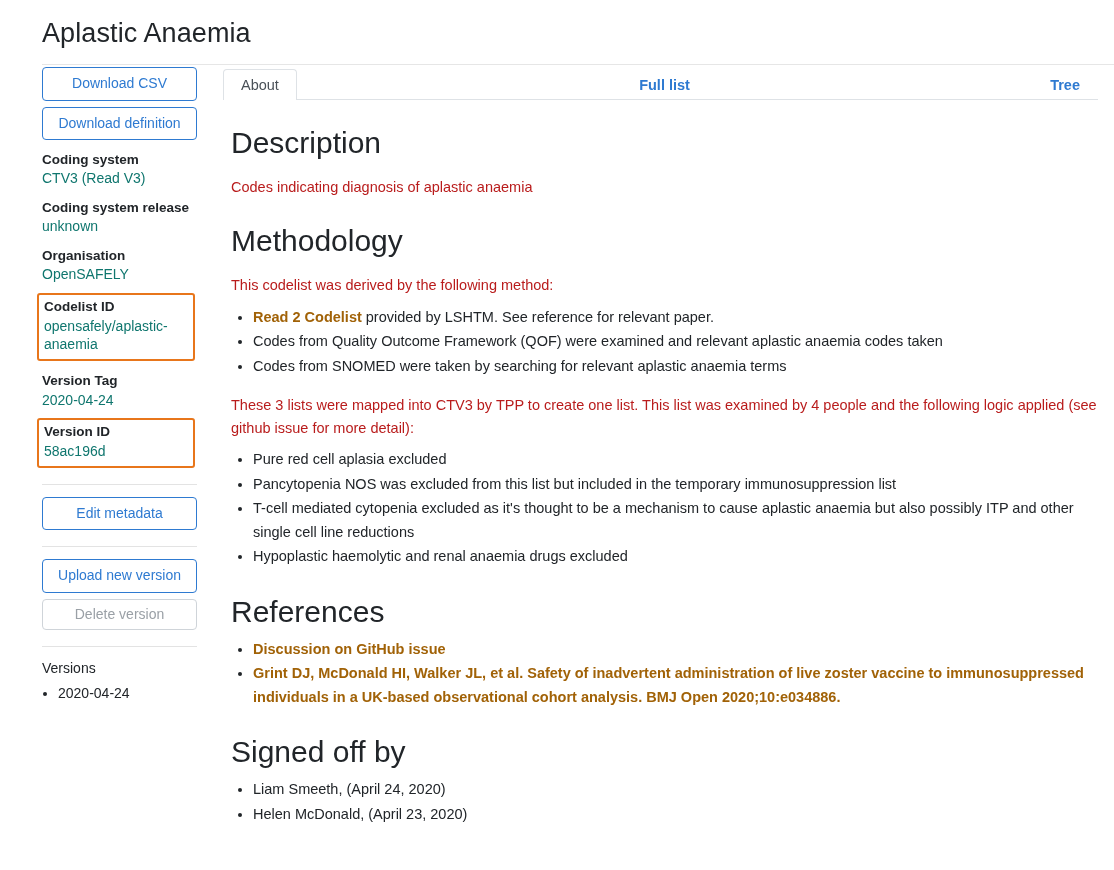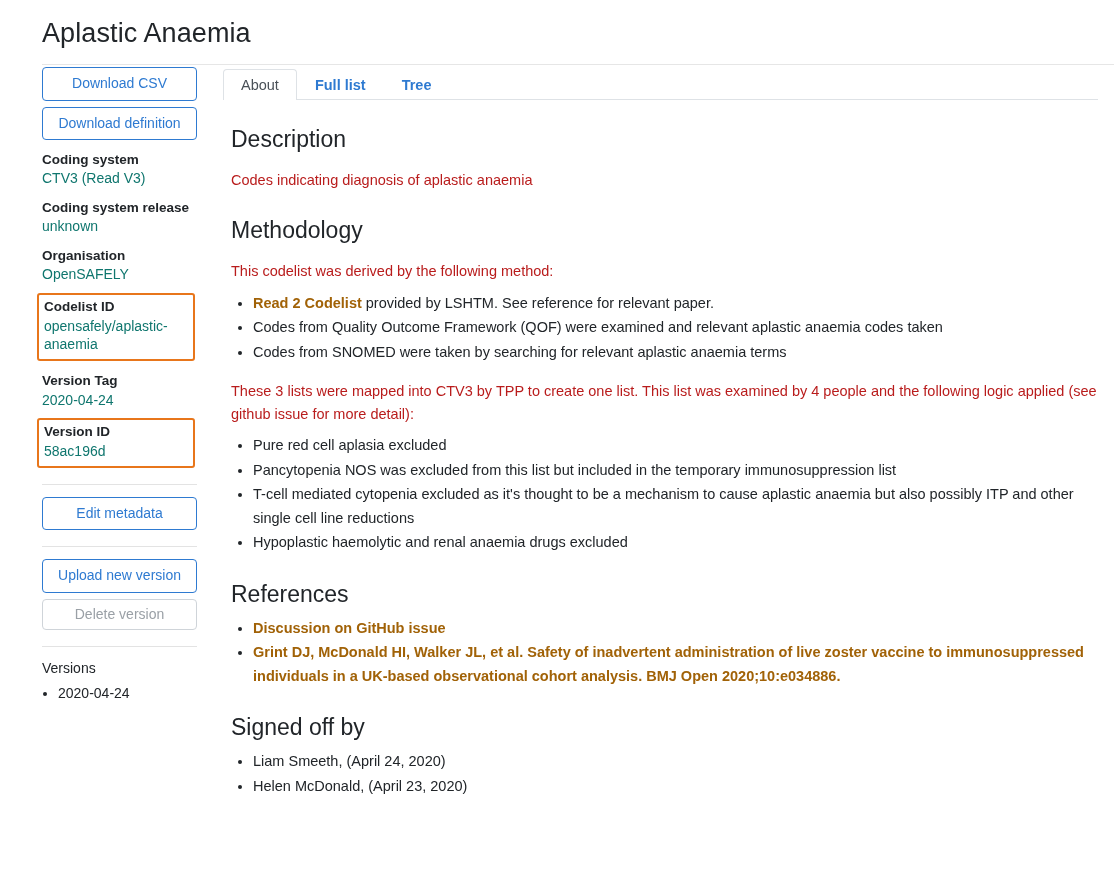--- a/index.html
+++ b/index.html
@@ -112,41 +112,42 @@
   .main {
     flex: 1;
     margin-left: 26px;
     padding-right: 16px;
   }
   .tabs {
     display: flex;
     align-items: flex-end;
     border-bottom: 1px solid #dee2e6;
     height: 33px;
+    justify-content: space-between;
   }
   .tab {
     font-size: 14.5px;
     padding: 7px 17px;
     color: #2e7ad1;
     cursor: pointer;
     border: 1px solid transparent;
     border-bottom: none;
     border-radius: 4px 4px 0 0;
     position: relative;
     top: 1px;
     font-weight: bold;
   }
   .tab.active {
     color: #495057;
     background: #ffffff;
     border-color: #dee2e6 #dee2e6 #ffffff;
     font-weight: normal;
   }
   h2.section {
-    font-size: 23px;
+    font-size: 30px;
     font-weight: 400;
     color: #212529;
     margin: 26px 0 0 0;
   }
   .content-pad { padding-left: 8px; }
   p.body {
     font-size: 14.5px;
     line-height: 1.55;
     color: #b91c1c;
     margin: 16px 0 0 0;

